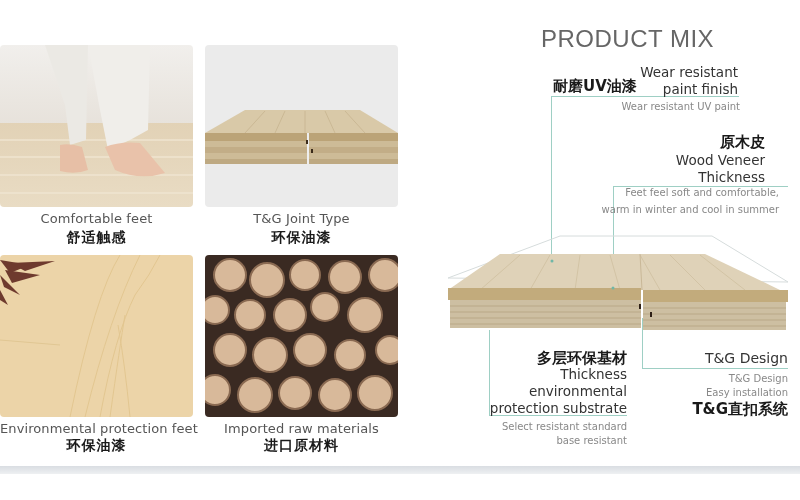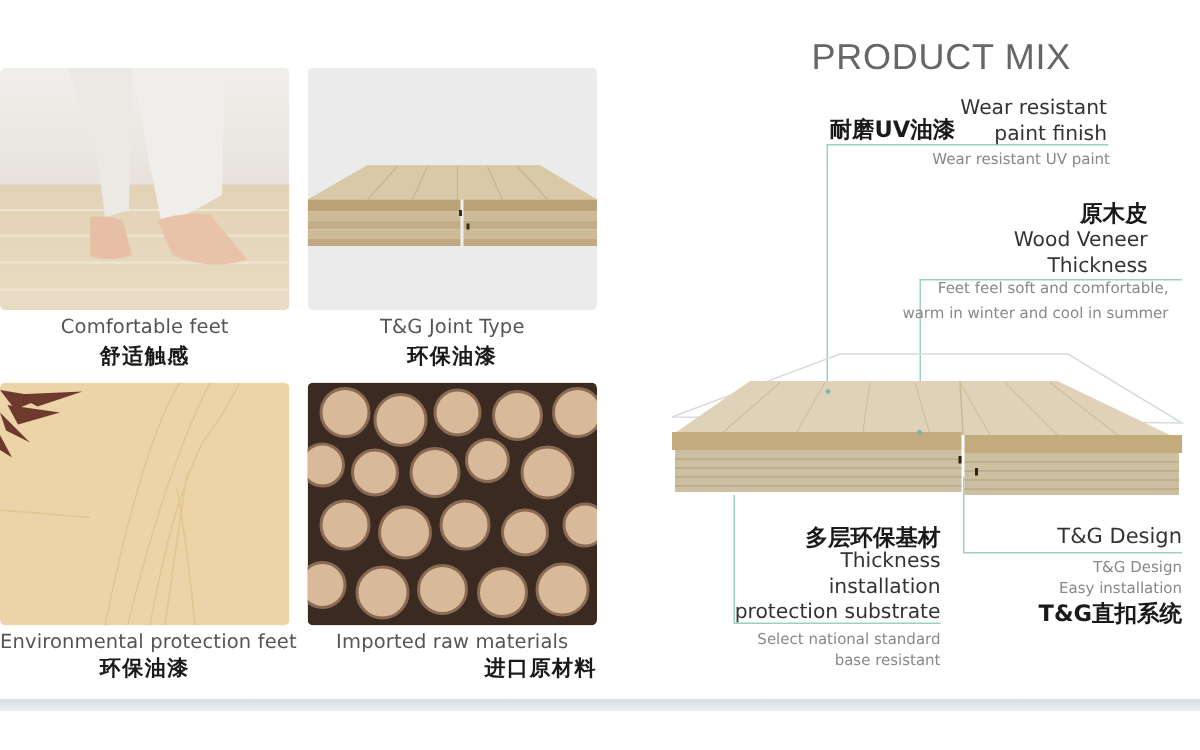--- a/index.html
+++ b/index.html
@@ -139,21 +139,21 @@
           <circle cx="185" cy="95" r="14"></circle>
         <circle cx="10" cy="135" r="15"></circle>
           <circle cx="50" cy="140" r="17"></circle>
           <circle cx="90" cy="138" r="16"></circle>
         <circle cx="130" cy="140" r="16"></circle>
           <circle cx="170" cy="138" r="17"></circle>
       </g>
     </svg>
   </div>
   <div class="cap-en" style="left:205px; top:421px; width:193px;">Imported raw materials</div>
-  <div class="cap-zh" style="left:205px; top:437px; width:193px;text-align:right;">进口原材料</div>
+  <div class="cap-zh" style="left:205px; top:437px; width:193px;">进口原材料</div>
 
   <div class="pm-title">PRODUCT MIX</div>
 
   <div class="line" style="left:551px; top:96px; width:188px; height:1px;"></div>
   <div class="line" style="left:551px; top:96px; width:1px; height:165px;"></div>
   <div class="line" style="left:613px; top:186px; width:175px; height:1px;"></div>
   <div class="line" style="left:613px; top:186px; width:1px; height:105px;"></div>
   <div class="line" style="left:489px; top:330px; width:1px; height:85px;"></div>
   <div class="line" style="left:489px; top:415px; width:138px; height:1px;"></div>
   <div class="line" style="left:642px; top:318px; width:1px; height:50px;"></div>
@@ -200,23 +200,23 @@
   <div class="lbl lbl-sub" style="right:60px; top:98px;">Wear resistant UV paint</div>
 
   <div class="lbl lbl-zh" style="right:35px; top:133px;">原木皮</div>
   <div class="lbl lbl-en" style="right:35px; top:152px;">Wood Veneer</div>
   <div class="lbl lbl-en" style="right:35px; top:169px;">Thickness</div>
   <div class="lbl lbl-sub" style="right:21px; top:184px;">Feet feel soft and comfortable,</div>
   <div class="lbl lbl-sub" style="right:21px; top:201px;">warm in winter and cool in summer</div>
 
   <div class="lbl lbl-zh" style="right:173px; top:349px;">多层环保基材</div>
   <div class="lbl lbl-en" style="right:173px; top:366px;">Thickness</div>
-  <div class="lbl lbl-en" style="right:173px; top:383px;">installation</div>
+  <div class="lbl lbl-en" style="right:173px; top:383px;">environmental</div>
   <div class="lbl lbl-en" style="right:173px; top:400px;">protection substrate</div>
-  <div class="lbl lbl-sub" style="right:173px; top:418px;">Select national standard</div>
+  <div class="lbl lbl-sub" style="right:173px; top:418px;">Select resistant standard</div>
   <div class="lbl lbl-sub" style="right:173px; top:432px;">base resistant</div>
 
   <div class="lbl lbl-en" style="right:12px; top:350px; font-size:14px;">T&amp;G Design</div>
   <div class="lbl lbl-sub" style="right:12px; top:370px;">T&amp;G Design</div>
   <div class="lbl lbl-sub" style="right:12px; top:384px;">Easy installation</div>
   <div class="lbl lbl-zh" style="right:12px; top:400px;">T&amp;G直扣系统</div>
 </div>
 
 <div class="bottom-bar"></div>
 

